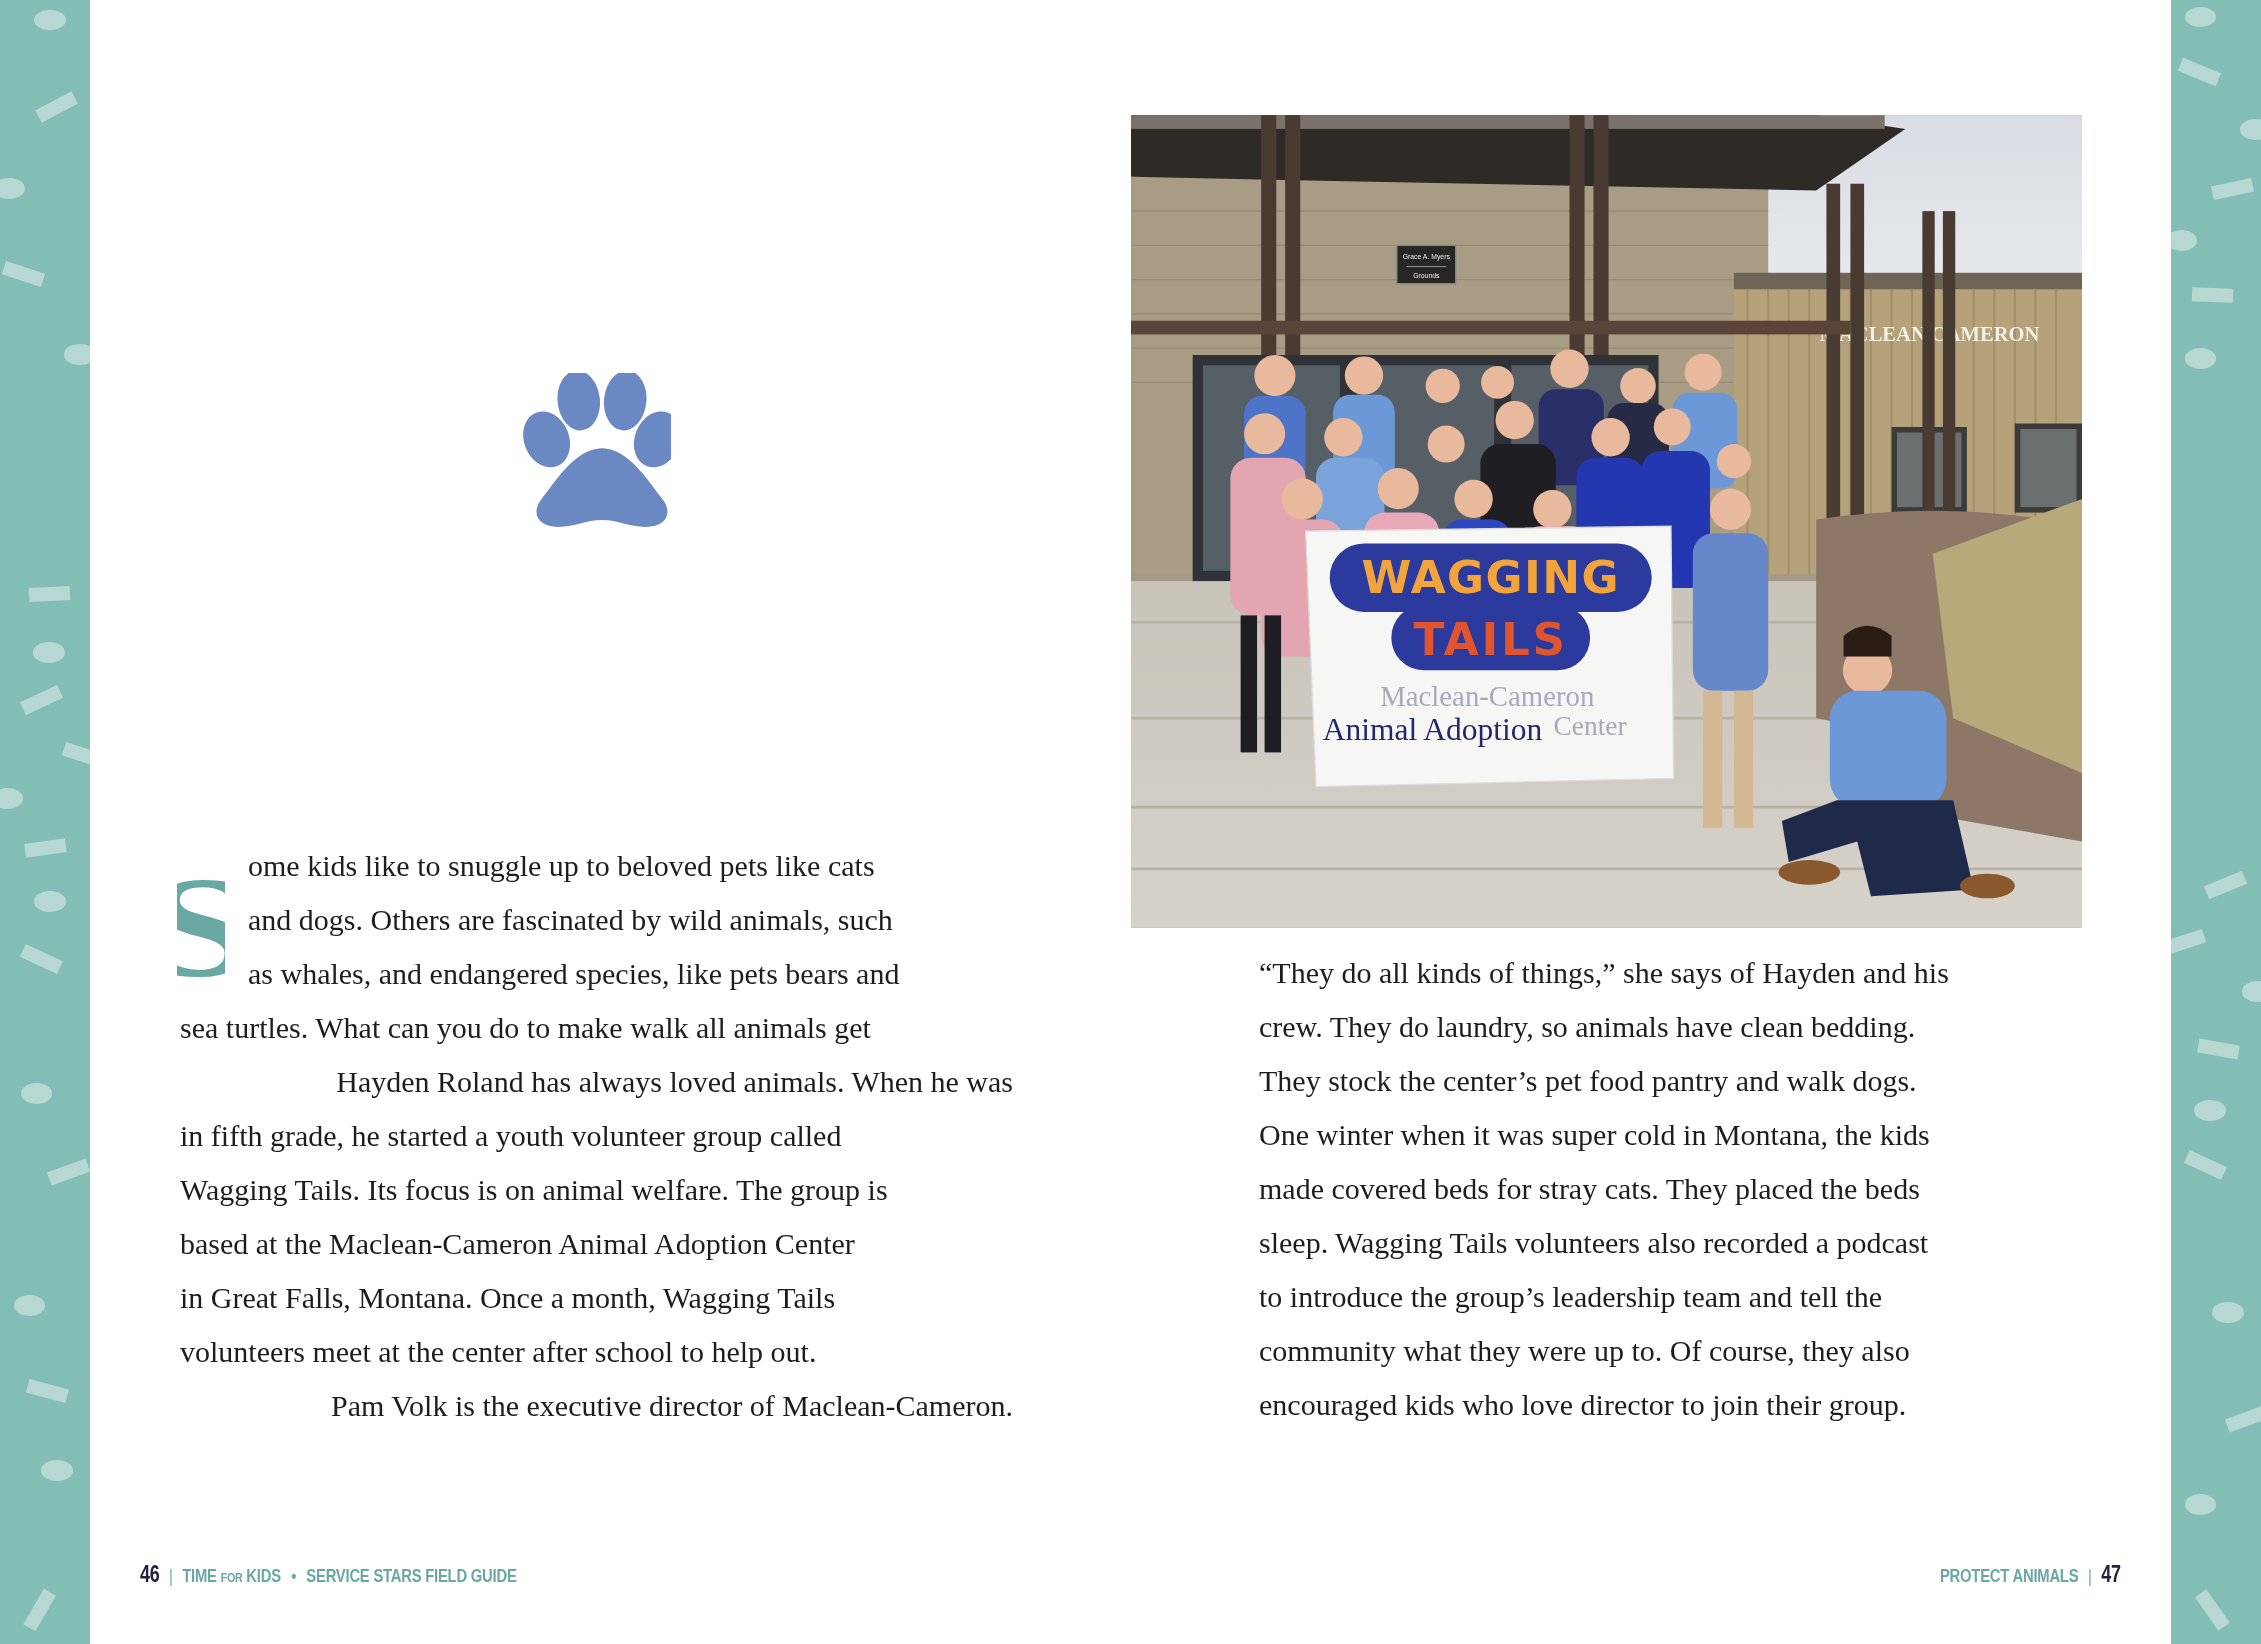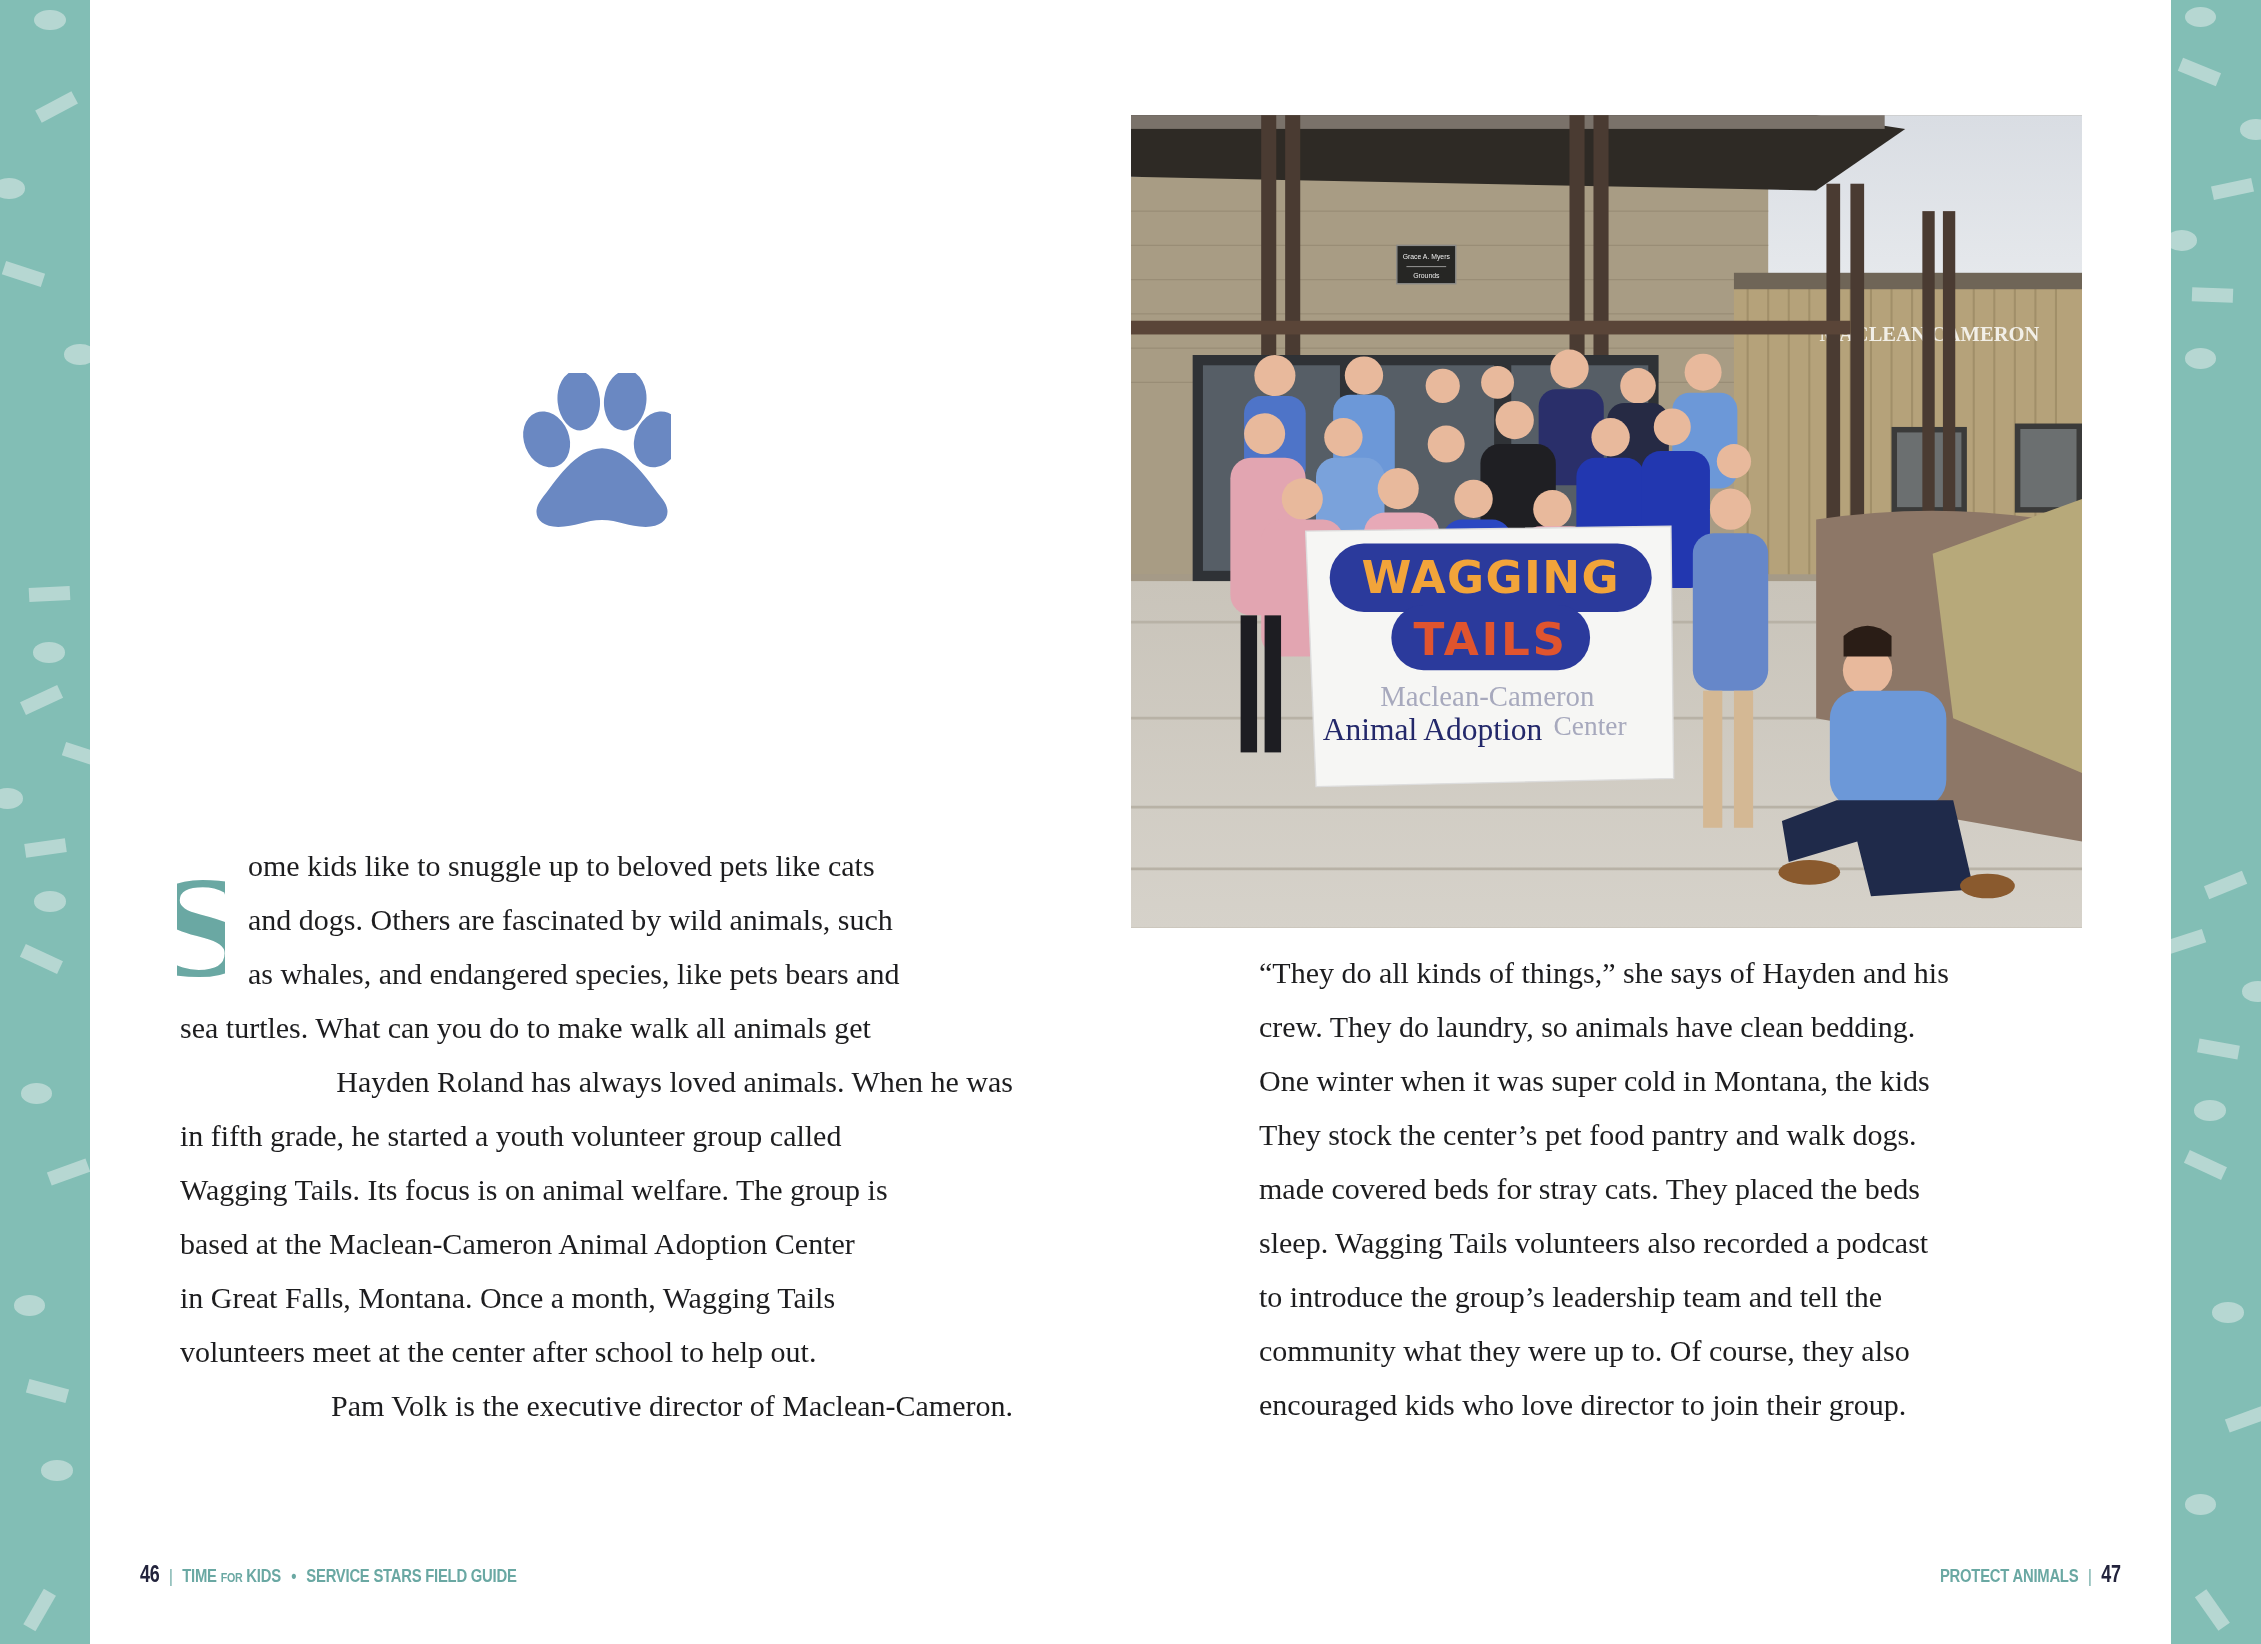--- a/index.html
+++ b/index.html
@@ -279,22 +279,22 @@
       <text x="520" y="862" text-anchor="middle" font-family="Liberation Serif, serif" font-size="42" fill="#a7a9bd">Maclean-Cameron</text>
       <text x="440" y="912" text-anchor="middle" font-family="Liberation Serif, serif" font-size="46" fill="#23286a">Animal Adoption</text>
       <text x="670" y="905" text-anchor="middle" font-family="Liberation Serif, serif" font-size="40" fill="#a7a9bd">Center</text>
     </g>
   </svg>
 </div>
 
 <div class="body-text col-right">
   <span class="line">“They do all kinds of things,” she says of Hayden and his</span>
   <span class="line">crew. They do laundry, so animals have clean bedding.</span>
+  <span class="line">They stock the center’s pet food pantry and walk dogs.</span>
   <span class="line">One winter when it was super cold in Montana, the kids</span>
-  <span class="line">They stock the center’s pet food pantry and walk dogs.</span>
   <span class="line">made covered beds for stray cats. They placed the beds</span>
   <span class="line">sleep. Wagging Tails volunteers also recorded a podcast</span>
   <span class="line">to introduce the group’s leadership team and tell the</span>
   <span class="line">community what they were up to. Of course, they also</span>
   <span class="line">encouraged kids who love director to join their group.</span>
 </div>
 
 <div class="footer footer-right">
   <span class="run-text">PROTECT ANIMALS</span><span class="sep">|</span><span class="pg-num">47</span>
 </div>

